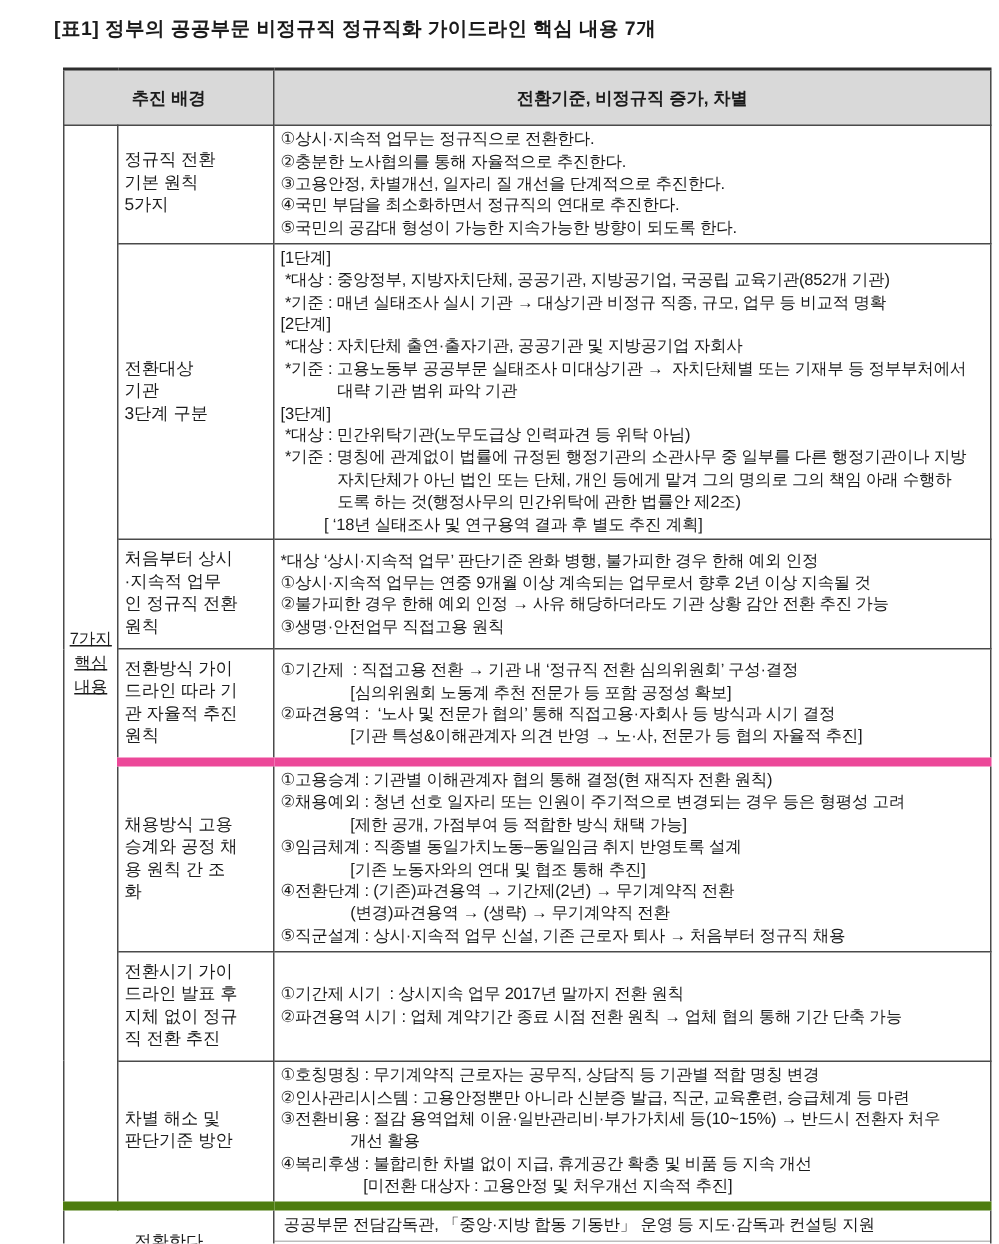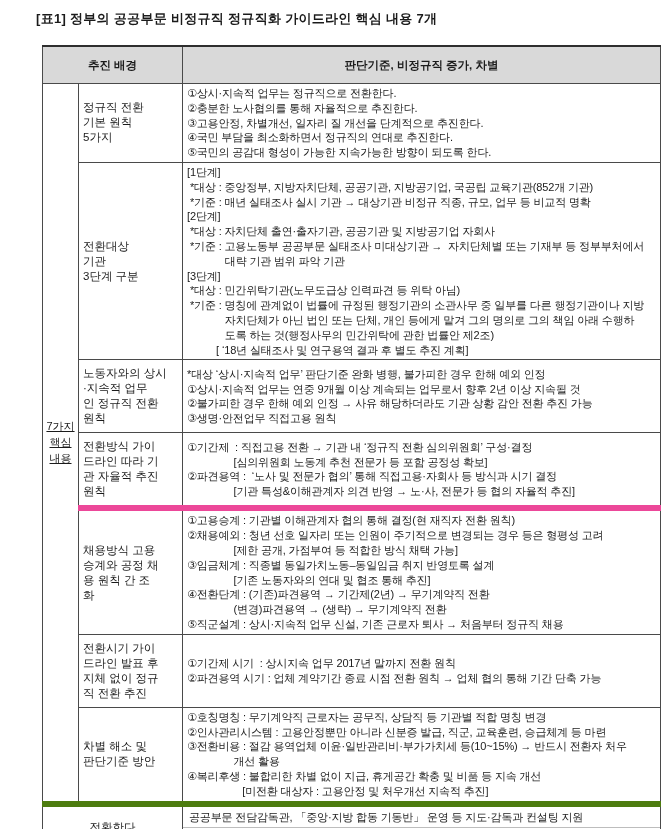--- a/index.html
+++ b/index.html
@@ -51,21 +51,21 @@
 
 <table class="main">
   <colgroup>
     <col style="width:36px">
     <col style="width:104px">
     <col style="width:478px">
   </colgroup>
   <tbody>
       <tr class="header-row">
     <td colspan="2">추진 배경</td>
-    <td>판단기준, 비정규직 증가, 차별</td>
+    <td>전환기준, 비정규직 증가, 차별</td>
   </tr>
   <tr>
     <td class="key-col" rowspan="7">7가지
 핵심
 내용</td>
     <td class="row-label">정규직 전환
 기본 원칙
 5가지</td>
     <td class="row-content">①상시·지속적 업무는 정규직으로 전환한다.
 ②충분한 노사협의를 통해 자율적으로 추진한다.
@@ -85,21 +85,21 @@
  *기준 : 고용노동부 공공부문 실태조사 미대상기관 →  자치단체별 또는 기재부 등 정부부처에서
              대략 기관 범위 파악 기관
 [3단계]
  *대상 : 민간위탁기관(노무도급상 인력파견 등 위탁 아님)
  *기준 : 명칭에 관계없이 법률에 규정된 행정기관의 소관사무 중 일부를 다른 행정기관이나 지방
              자치단체가 아닌 법인 또는 단체, 개인 등에게 맡겨 그의 명의로 그의 책임 아래 수행하
              도록 하는 것(행정사무의 민간위탁에 관한 법률안 제2조)
           [ ‘18년 실태조사 및 연구용역 결과 후 별도 추진 계획]</td>
   </tr>
   <tr>
-    <td class="row-label">노동자와의 상시
+    <td class="row-label">처음부터 상시
 ·지속적 업무
 인 정규직 전환
 원칙</td>
     <td class="row-content">*대상 ‘상시·지속적 업무’ 판단기준 완화 병행, 불가피한 경우 한해 예외 인정
 ①상시·지속적 업무는 연중 9개월 이상 계속되는 업무로서 향후 2년 이상 지속될 것
 ②불가피한 경우 한해 예외 인정 → 사유 해당하더라도 기관 상황 감안 전환 추진 가능
 ③생명·안전업무 직접고용 원칙</td>
   </tr>
   <tr class="sect-break">
     <td class="row-label">전환방식 가이

